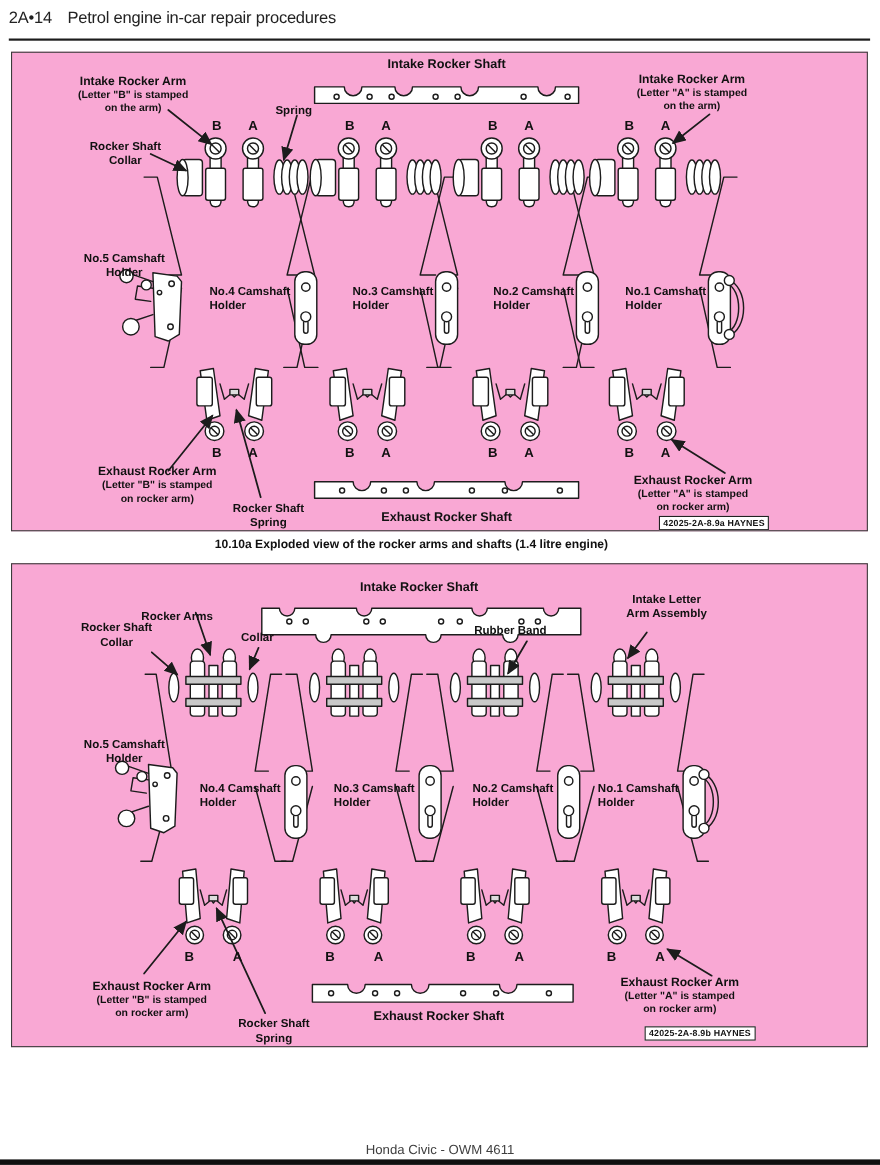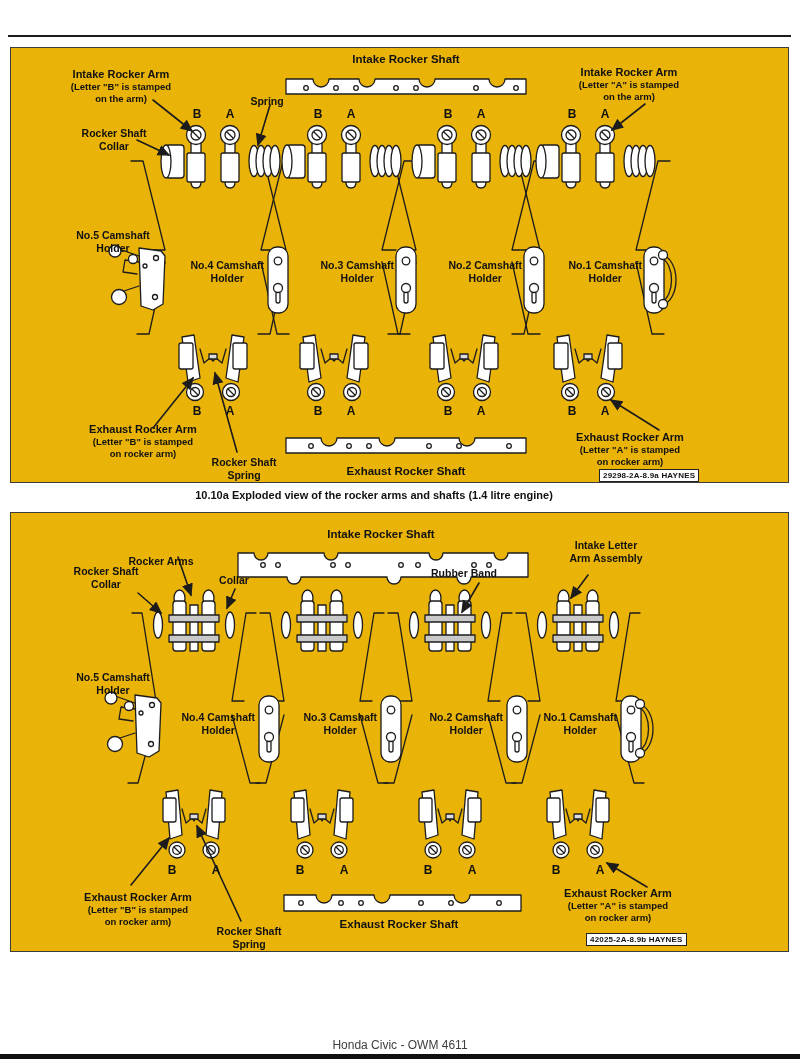--- a/index.html
+++ b/index.html
@@ -1,43 +1,44 @@
 <!DOCTYPE html>
 <html><head>
 <meta charset="utf-8">
 <style>
   html,body{margin:0;padding:0;background:#fff;}
   .page{position:relative;width:800px;height:1059px;background:#fff;overflow:hidden;
         font-family:"Liberation Sans",sans-serif;color:#1a1a1a;}
   .hdr{position:absolute;left:8px;top:8px;font-size:15px;letter-spacing:-0.2px;color:#222;}
   .hdr .sp{display:inline-block;width:14px;}
   .rule{position:absolute;left:8px;top:35px;width:783px;height:2px;background:#1c1c1c;}
-  .figbox{position:absolute;left:10px;width:777px;border:1px solid #3c3c3c;background:#eab308;}
+  .figbox{position:absolute;left:10px;width:777px;border:1px solid #3c3c3c;background:#f9a8d4;}
   .figA{top:47px;height:434px;}
   .figB{top:512px;height:438px;}
   .art{position:absolute;left:0;top:0;}
   .lbl{position:absolute;font-weight:700;font-size:10.5px;line-height:1.22;text-align:center;
        white-space:pre-line;transform:translateX(-50%);color:#111;}
   .lbl .t{display:block;font-size:11px;}
   .lbl .s{display:block;font-size:9.5px;}
   .big{font-size:11.5px;}
-  .ra{text-align:center;transform:translateX(-100%);}
+  .ra{text-align:left;transform:translateX(-100%);}
   .letter{position:absolute;font-weight:700;font-size:12px;transform:translateX(-50%);color:#111;}
   .stamp{position:absolute;border:1.2px solid #222;font-weight:700;font-size:8px;
          padding:1px 3px;letter-spacing:0.2px;white-space:nowrap;color:#111;background:#fff;}
   .caption{position:absolute;transform:translateX(-50%);font-weight:700;font-size:11px;color:#111;white-space:nowrap;}
   .footer{position:absolute;transform:translateX(-50%);font-size:12px;color:#404040;white-space:nowrap;}
   .bottombar{position:absolute;left:0;bottom:0;width:800px;height:5px;background:#101010;}
   svg{stroke-linejoin:round;stroke-linecap:round;}
 </style>
 </head>
 <body>
 
 <div class="page">
 
+  <div class="hdr"><span>2A•14</span><span class="sp"></span><span>Petrol engine in-car repair procedures</span></div>
   <div class="rule"></div>
 
   <div class="figbox figA">
     <svg class="art" width="777" height="434" viewBox="0 0 777 434">
       <defs>
         <marker id="ahA" markerWidth="9" markerHeight="8" refX="7" refY="3.5" orient="auto">
           <path d="M0,0 L8,3.5 L0,7 Z" fill="#1c1c1c" stroke="none"></path>
         </marker>
         <g id="iGrpA" stroke="#1c1c1c" stroke-width="1.3" fill="#fff">
           <rect x="-47" y="97" width="18" height="33" rx="3"></rect>
@@ -174,21 +175,21 @@
 Holder</div>
     <div class="lbl ra" style="left:631px;top:211px">No.1 Camshaft
 Holder</div>
     <div class="lbl" style="left:132px;top:375px"><span class="t">Exhaust Rocker Arm</span><span class="s">(Letter "B" is stamped
 on rocker arm)</span></div>
     <div class="lbl" style="left:233px;top:408px">Rocker Shaft
 Spring</div>
     <div class="lbl big" style="left:395px;top:416px">Exhaust Rocker Shaft</div>
     <div class="lbl" style="left:619px;top:383px"><span class="t">Exhaust Rocker Arm</span><span class="s">(Letter "A" is stamped
 on rocker arm)</span></div>
-    <div class="stamp" style="left:588px;top:421px">29298-2A-8.9a HAYNES</div>
+    <div class="stamp" style="left:588px;top:421px">42025-2A-8.9a HAYNES</div>
 
     <div class="letter" style="left:186px;top:59px">B</div>
     <div class="letter" style="left:219px;top:59px">A</div>
     <div class="letter" style="left:307px;top:59px">B</div>
     <div class="letter" style="left:340px;top:59px">A</div>
     <div class="letter" style="left:437px;top:59px">B</div>
     <div class="letter" style="left:470px;top:59px">A</div>
     <div class="letter" style="left:561px;top:59px">B</div>
     <div class="letter" style="left:594px;top:59px">A</div>
     <div class="letter" style="left:186px;top:356px">B</div>

